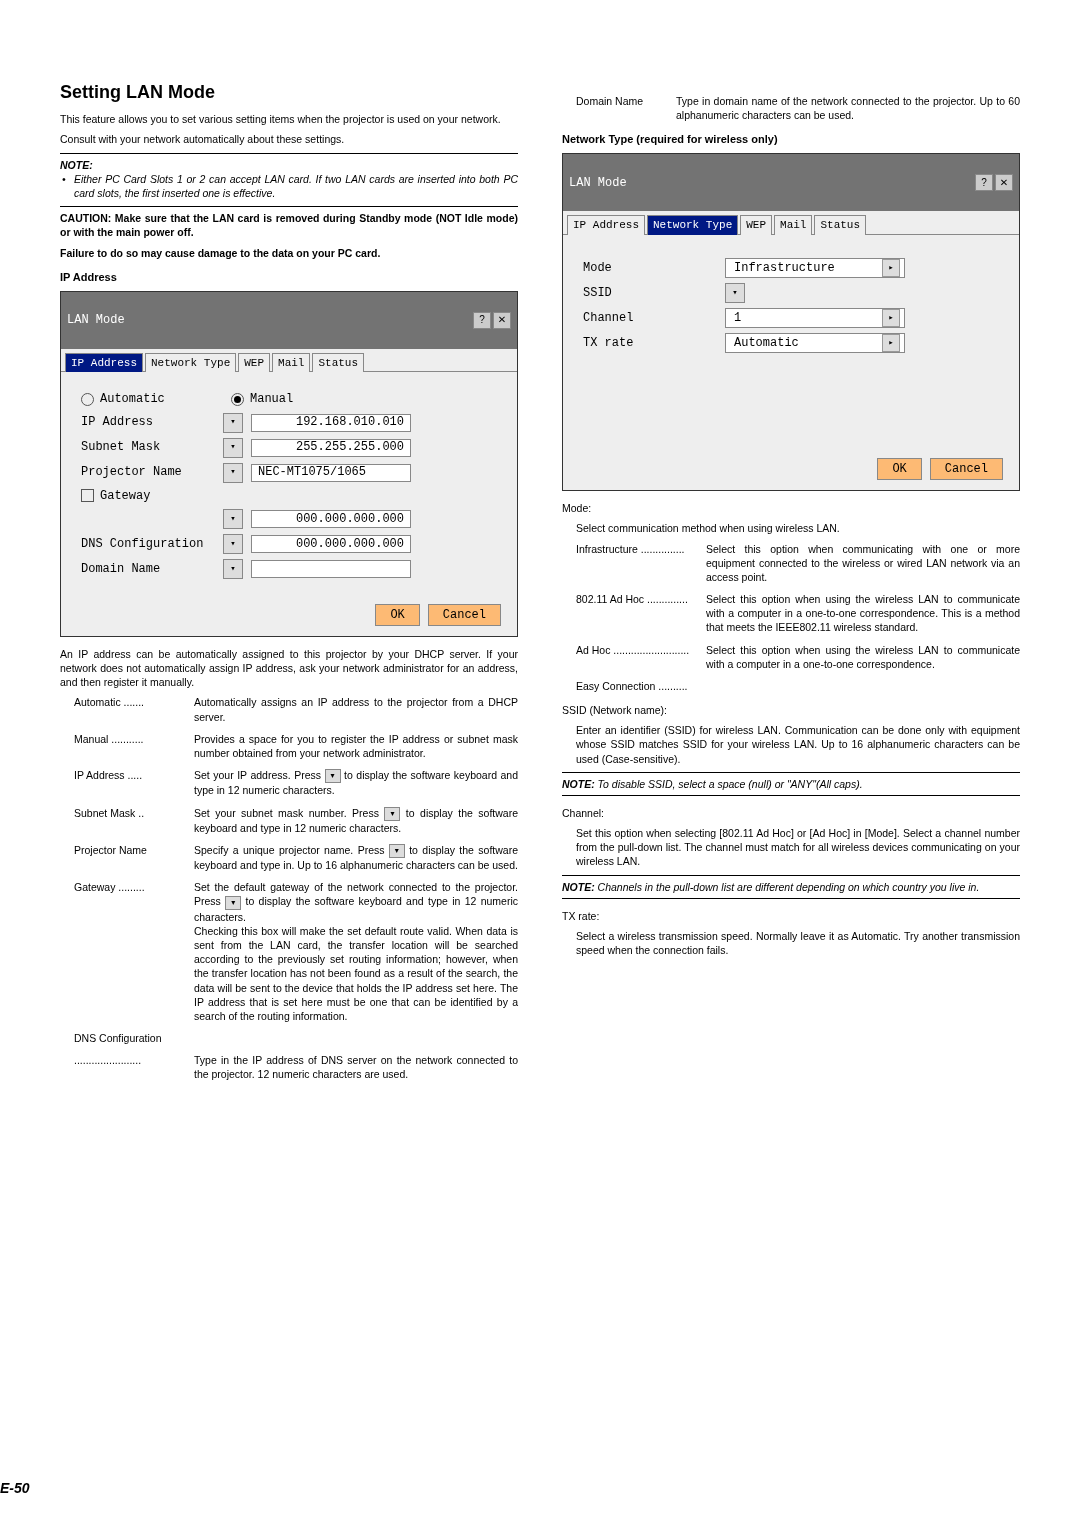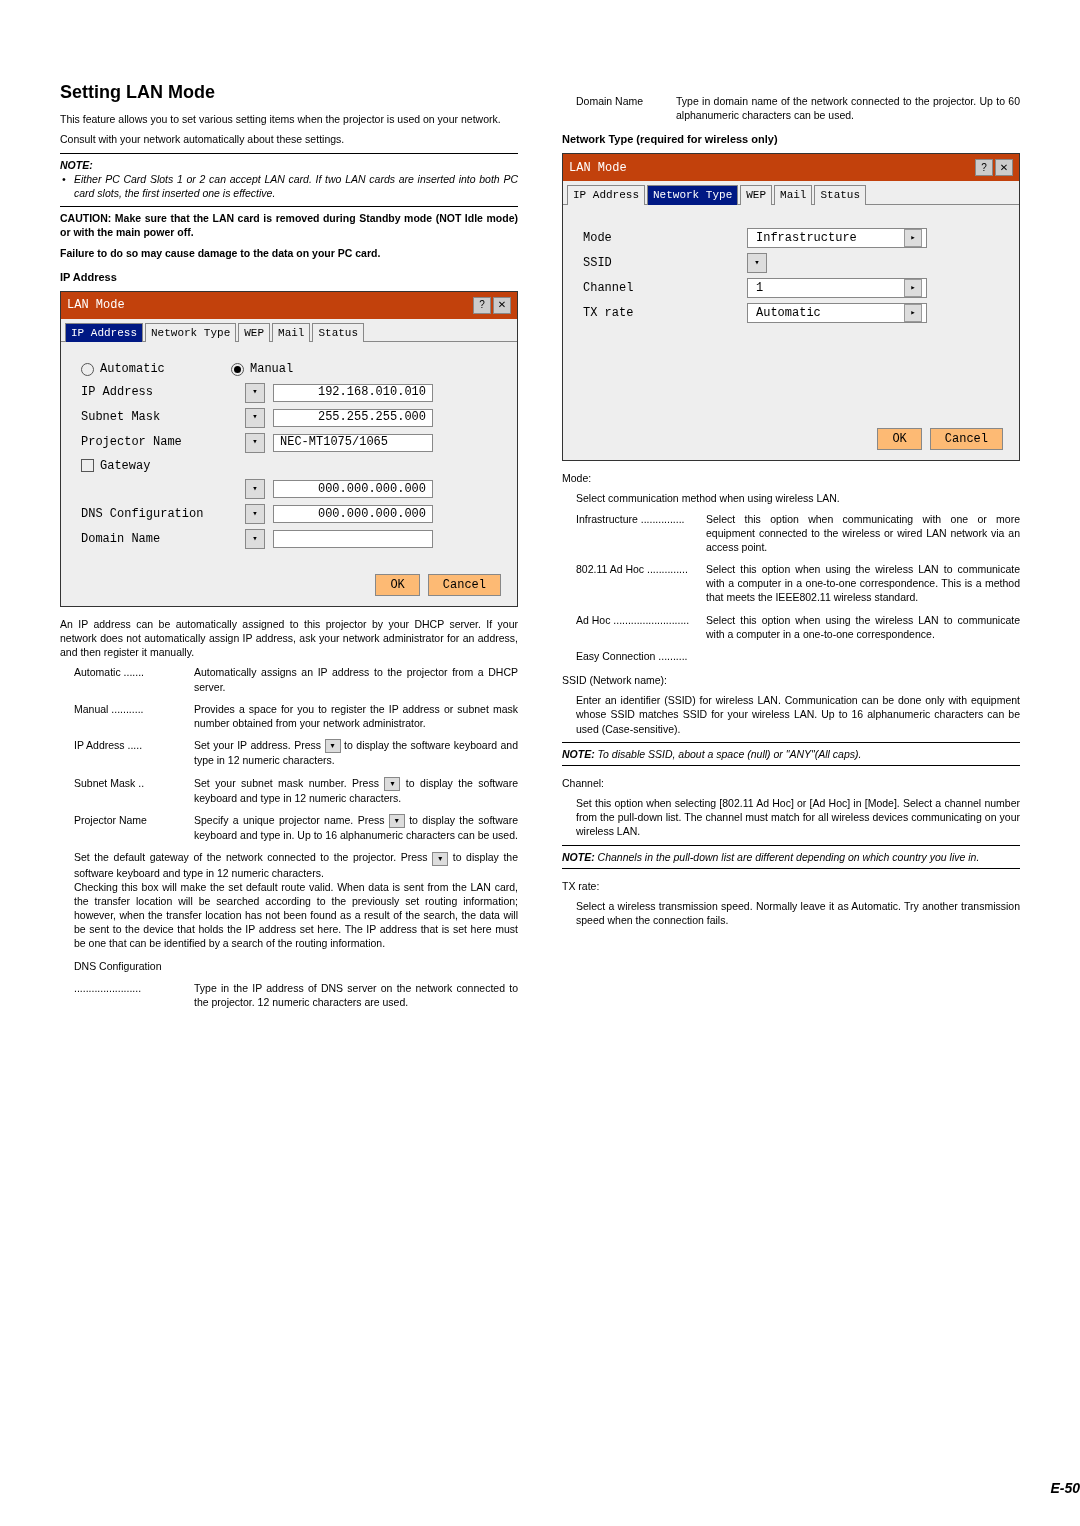--- a/index.html
+++ b/index.html
@@ -8,46 +8,46 @@
 .col{flex:1;min-width:0}
 h3{font-size:18px;font-weight:bold;margin:0 0 8px}
 p{margin:0 0 6px;text-align:justify}
 .noteit{font-style:italic;font-weight:bold;font-size:10.5px}
 .hr{border-top:1px solid #000;margin:4px 0}
 ul.it{list-style:none;padding:0 0 0 14px;margin:0}
 ul.it li{font-style:italic;position:relative;margin:0 0 6px;text-align:justify}
 ul.it li:before{content:"•";position:absolute;left:-12px}
 .sub{font-weight:bold;font-size:11px;margin:10px 0 6px}
 .shot{border:1px solid #333;background:#eee;margin:6px 0 10px;font-family:"Courier New",monospace;font-size:12px;color:#000}
-.tbar{background:#c2410c;color:#fff;padding:5px 6px;display:flex;align-items:center;font-family:"Courier New",monospace}
+.tbar{background:#737373;color:#fff;padding:20px 6px;display:flex;align-items:center;font-family:"Courier New",monospace}
 .tbar .sp{flex:1}
 .btnx{background:#ccc;color:#000;border:1px solid #888;width:16px;height:15px;display:inline-flex;align-items:center;justify-content:center;font-size:10px;margin-left:2px;font-family:Arial}
 .tabs{display:flex;gap:2px;padding:4px 4px 0;background:#eee}
 .tab{border:1px solid #888;border-bottom:none;padding:2px 5px;font-size:11px;background:#eee}
 .tab.act{background:#001884;color:#fff}
 .body{background:#eee;padding:14px 20px 10px;border-top:1px solid #888;margin-top:-1px}
 .row{display:flex;align-items:center;margin:5px 0}
-.row .lab{width:164px}
+.row .lab{width:142px}
 .kbtn{width:18px;height:18px;border:1px solid #888;background:#ddd;display:inline-flex;align-items:center;justify-content:center;margin-right:8px;font-size:9px}
 .kbtn:after{content:"▾"}
 .field{border:1px solid #888;background:#fff;padding:2px 6px;min-width:160px;height:18px;display:inline-flex;align-items:center;box-sizing:border-box}
 .fieldr{justify-content:flex-end}
 .radio{width:11px;height:11px;border:1px solid #555;border-radius:50%;display:inline-block;margin-right:6px;vertical-align:middle;position:relative}
 .radio.on:after{content:"";position:absolute;inset:2px;border-radius:50%;background:#000}
 .chk{width:11px;height:11px;border:1px solid #555;display:inline-block;margin-right:6px;vertical-align:middle}
 .btns{display:flex;justify-content:flex-end;gap:8px;padding:10px 16px}
 .dlgbtn{border:1px solid #888;background:#fdba74;padding:2px 14px}
 .dlblock{margin:2px 0 8px 14px;display:flex}
 .dlblock .t{width:120px;flex:none}
 .dlblock .d{flex:1;text-align:justify}
 .note2{font-style:italic;margin:2px 0}
 .note2 b{font-style:italic}
 .inkey{display:inline-block;width:14px;height:12px;border:1px solid #888;background:#ddd;vertical-align:middle;font-size:8px;text-align:center;line-height:12px}
 .inkey:after{content:"▾"}
-.pgnum{position:absolute;bottom:28px;left:0;right:0;text-align:right;font-weight:bold;font-style:italic;font-size:14px}
+.pgnum{position:absolute;bottom:28px;left:0;right:0;text-align:left;font-weight:bold;font-style:italic;font-size:14px}
 .selbox{border:1px solid #888;background:#fff;height:20px;display:inline-flex;align-items:center;padding:0 4px 0 8px;width:180px;box-sizing:border-box}
 .selbox .sp{flex:1}
 .selbox .ar{width:16px;height:16px;border:1px solid #999;background:#ddd;display:inline-flex;align-items:center;justify-content:center;font-size:9px}
 .selbox .ar:after{content:"▸"}
 </style>
 </head>
 <body>
 
 <div class="page">
 <div class="cols">
@@ -142,20 +142,21 @@
         </div>
 <div class="dlblock">
           <div class="t"><span>Subnet Mask</span> ..</div>
           <div class="d"><span>Set your subnet mask number. Press</span> <span class="inkey"></span> <span>to display the software keyboard and type in 12 numeric characters.</span></div>
         </div>
 <div class="dlblock">
           <div class="t"><span>Projector Name</span></div>
           <div class="d"><span>Specify a unique projector name. Press</span> <span class="inkey"></span> <span>to display the software keyboard and type in. Up to 16 alphanumeric characters can be used.</span></div>
         </div>
 <div class="dlblock">
+          <div class="t"><span>Gateway</span> .........</div>
           <div class="d"><span>Set the default gateway of the network connected to the projector. Press</span> <span class="inkey"></span> <span>to display the software keyboard and type in 12 numeric characters.</span><br><span>Checking this box will make the set default route valid. When data is sent from the LAN card, the transfer location will be searched according to the previously set routing information; however, when the transfer location has not been found as a result of the search, the data will be sent to the device that holds the IP address set here. The IP address that is set here must be one that can be identified by a search of the routing information.</span></div>
         </div>
 <div class="dlblock">
           <div class="t">DNS Configuration</div>
           <div class="d"></div>
         </div>
 <div class="dlblock">
           <div class="t">.......................</div>
           <div class="d">Type in the IP address of DNS server on the network connected to the projector. 12 numeric characters are used.</div>
         </div>
@@ -234,21 +235,21 @@
           <div class="t" style="width:130px"><span>Ad Hoc</span> ..........................</div>
           <div class="d">Select this option when using the wireless LAN to communicate with a computer in a one-to-one correspondence.</div>
         </div>
 <div class="dlblock">
           <div class="t" style="width:130px"><span>Easy Connection</span> ..........</div>
         </div>
 
 <p style="margin-top:10px">SSID (Network name):</p>
 <p style="margin-left:14px">Enter an identifier (SSID) for wireless LAN. Communication can be done only with equipment whose SSID matches SSID for your wireless LAN. Up to 16 alphanumeric characters can be used (Case-sensitive).</p>
 <div class="hr"></div>
-<p class="note2"><b>NOTE:</b> <span>To disable SSID, about a space (null) or "ANY"(All caps).</span></p>
+<p class="note2"><b>NOTE:</b> <span>To disable SSID, select a space (null) or "ANY"(All caps).</span></p>
 <div class="hr"></div>
 
 <p style="margin-top:10px">Channel:</p>
 <p style="margin-left:14px">Set this option when selecting [802.11 Ad Hoc] or [Ad Hoc] in [Mode]. Select a channel number from the pull-down list. The channel must match for all wireless devices communicating on your wireless LAN.</p>
 <div class="hr"></div>
 <p class="note2"><b>NOTE:</b> <span>Channels in the pull-down list are different depending on which country you live in.</span></p>
 <div class="hr"></div>
 
 <p style="margin-top:10px">TX rate:</p>
 <p style="margin-left:14px">Select a wireless transmission speed. Normally leave it as Automatic. Try another transmission speed when the connection fails.</p>

